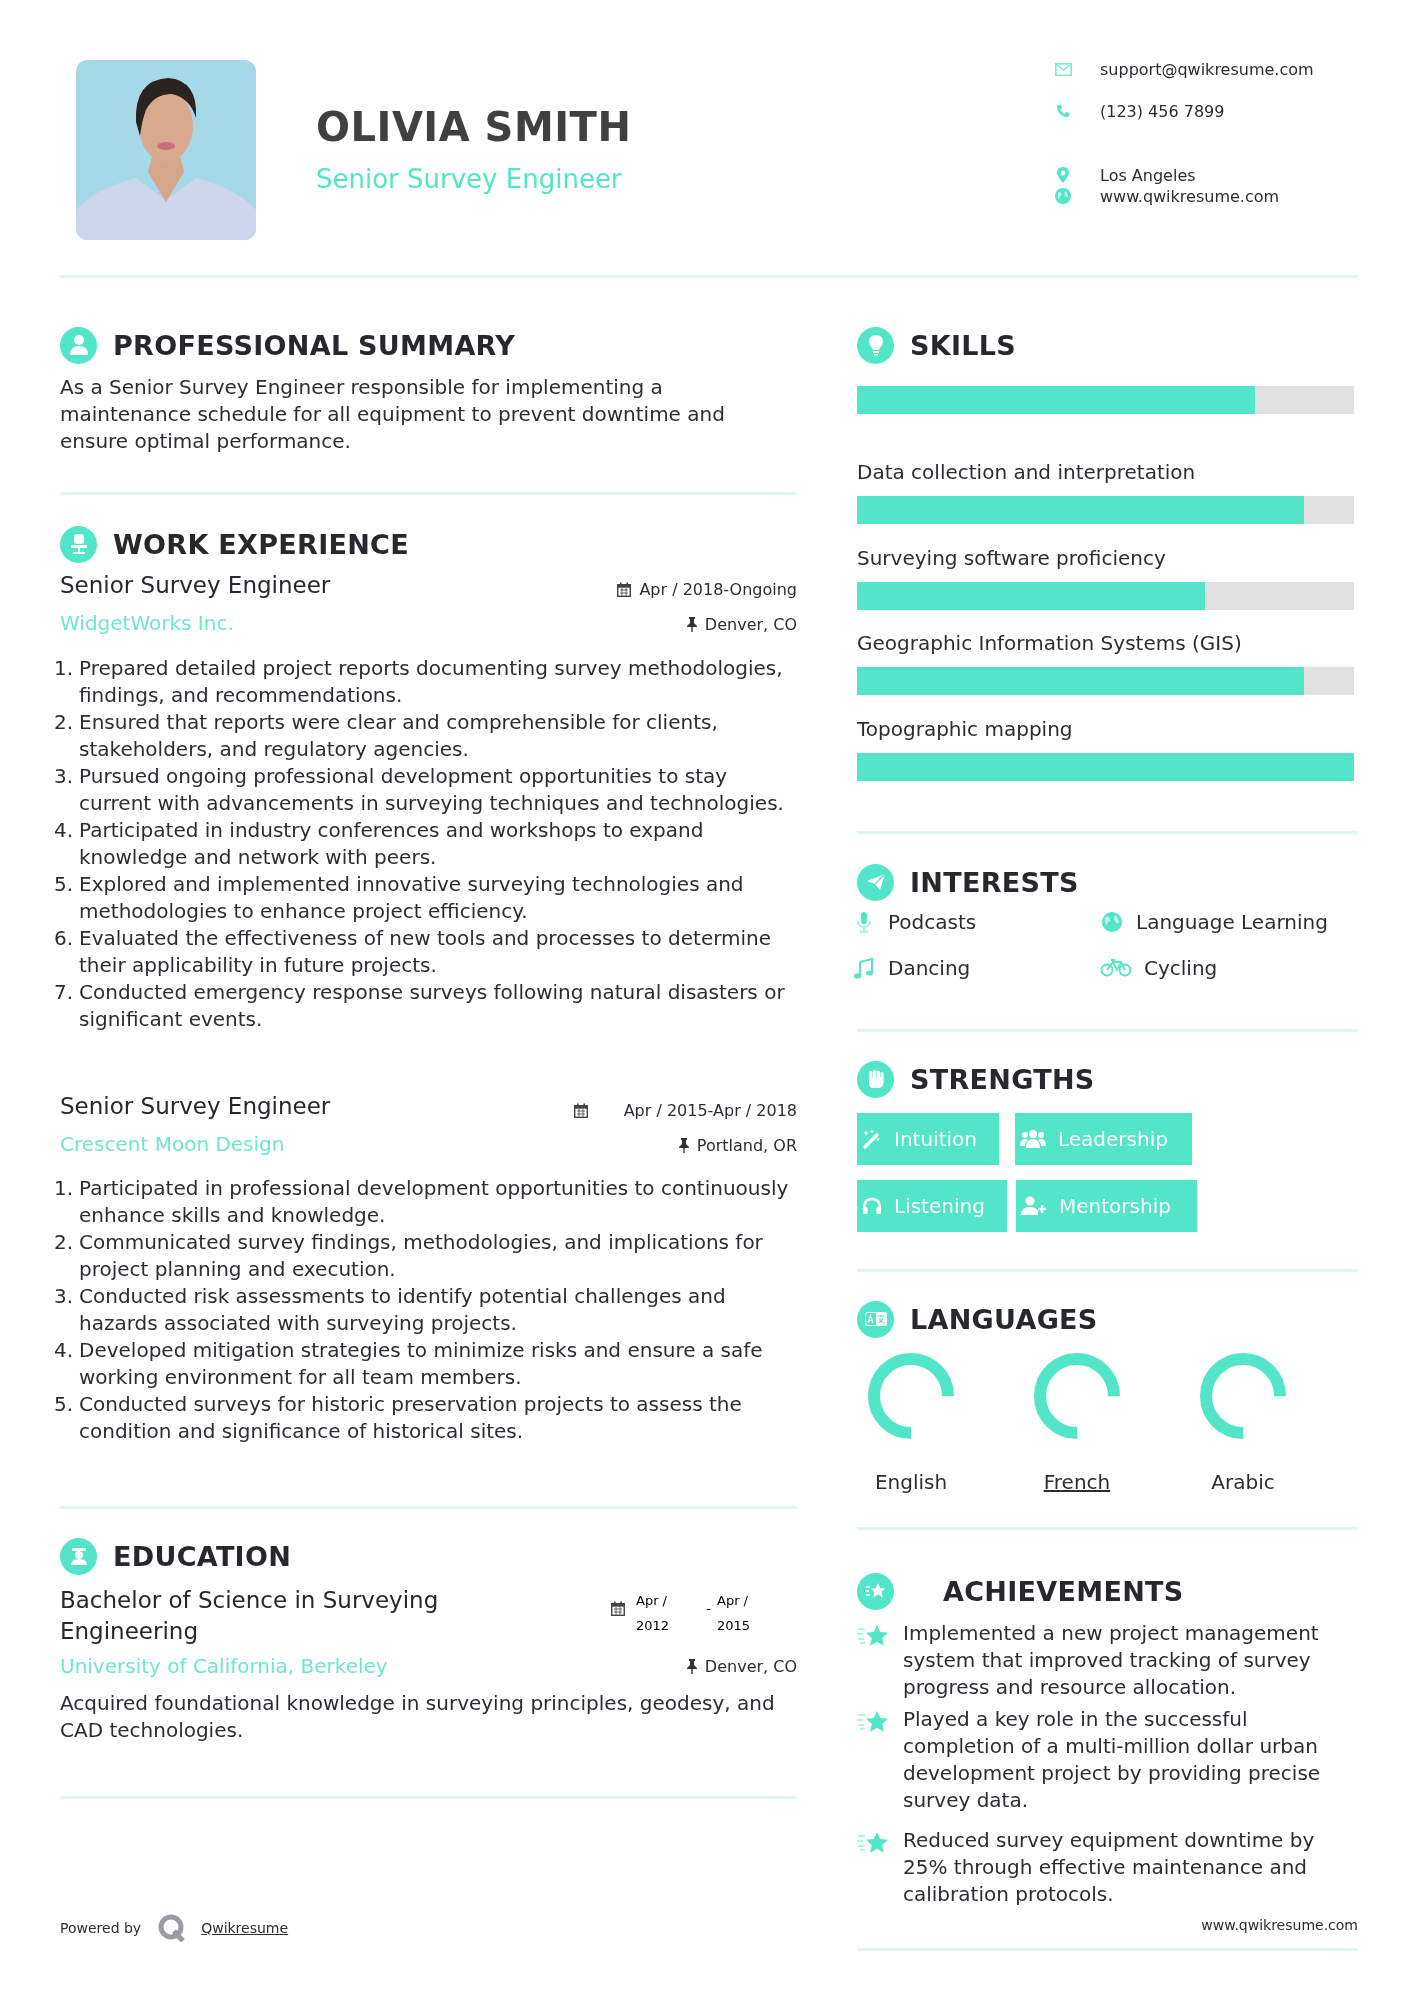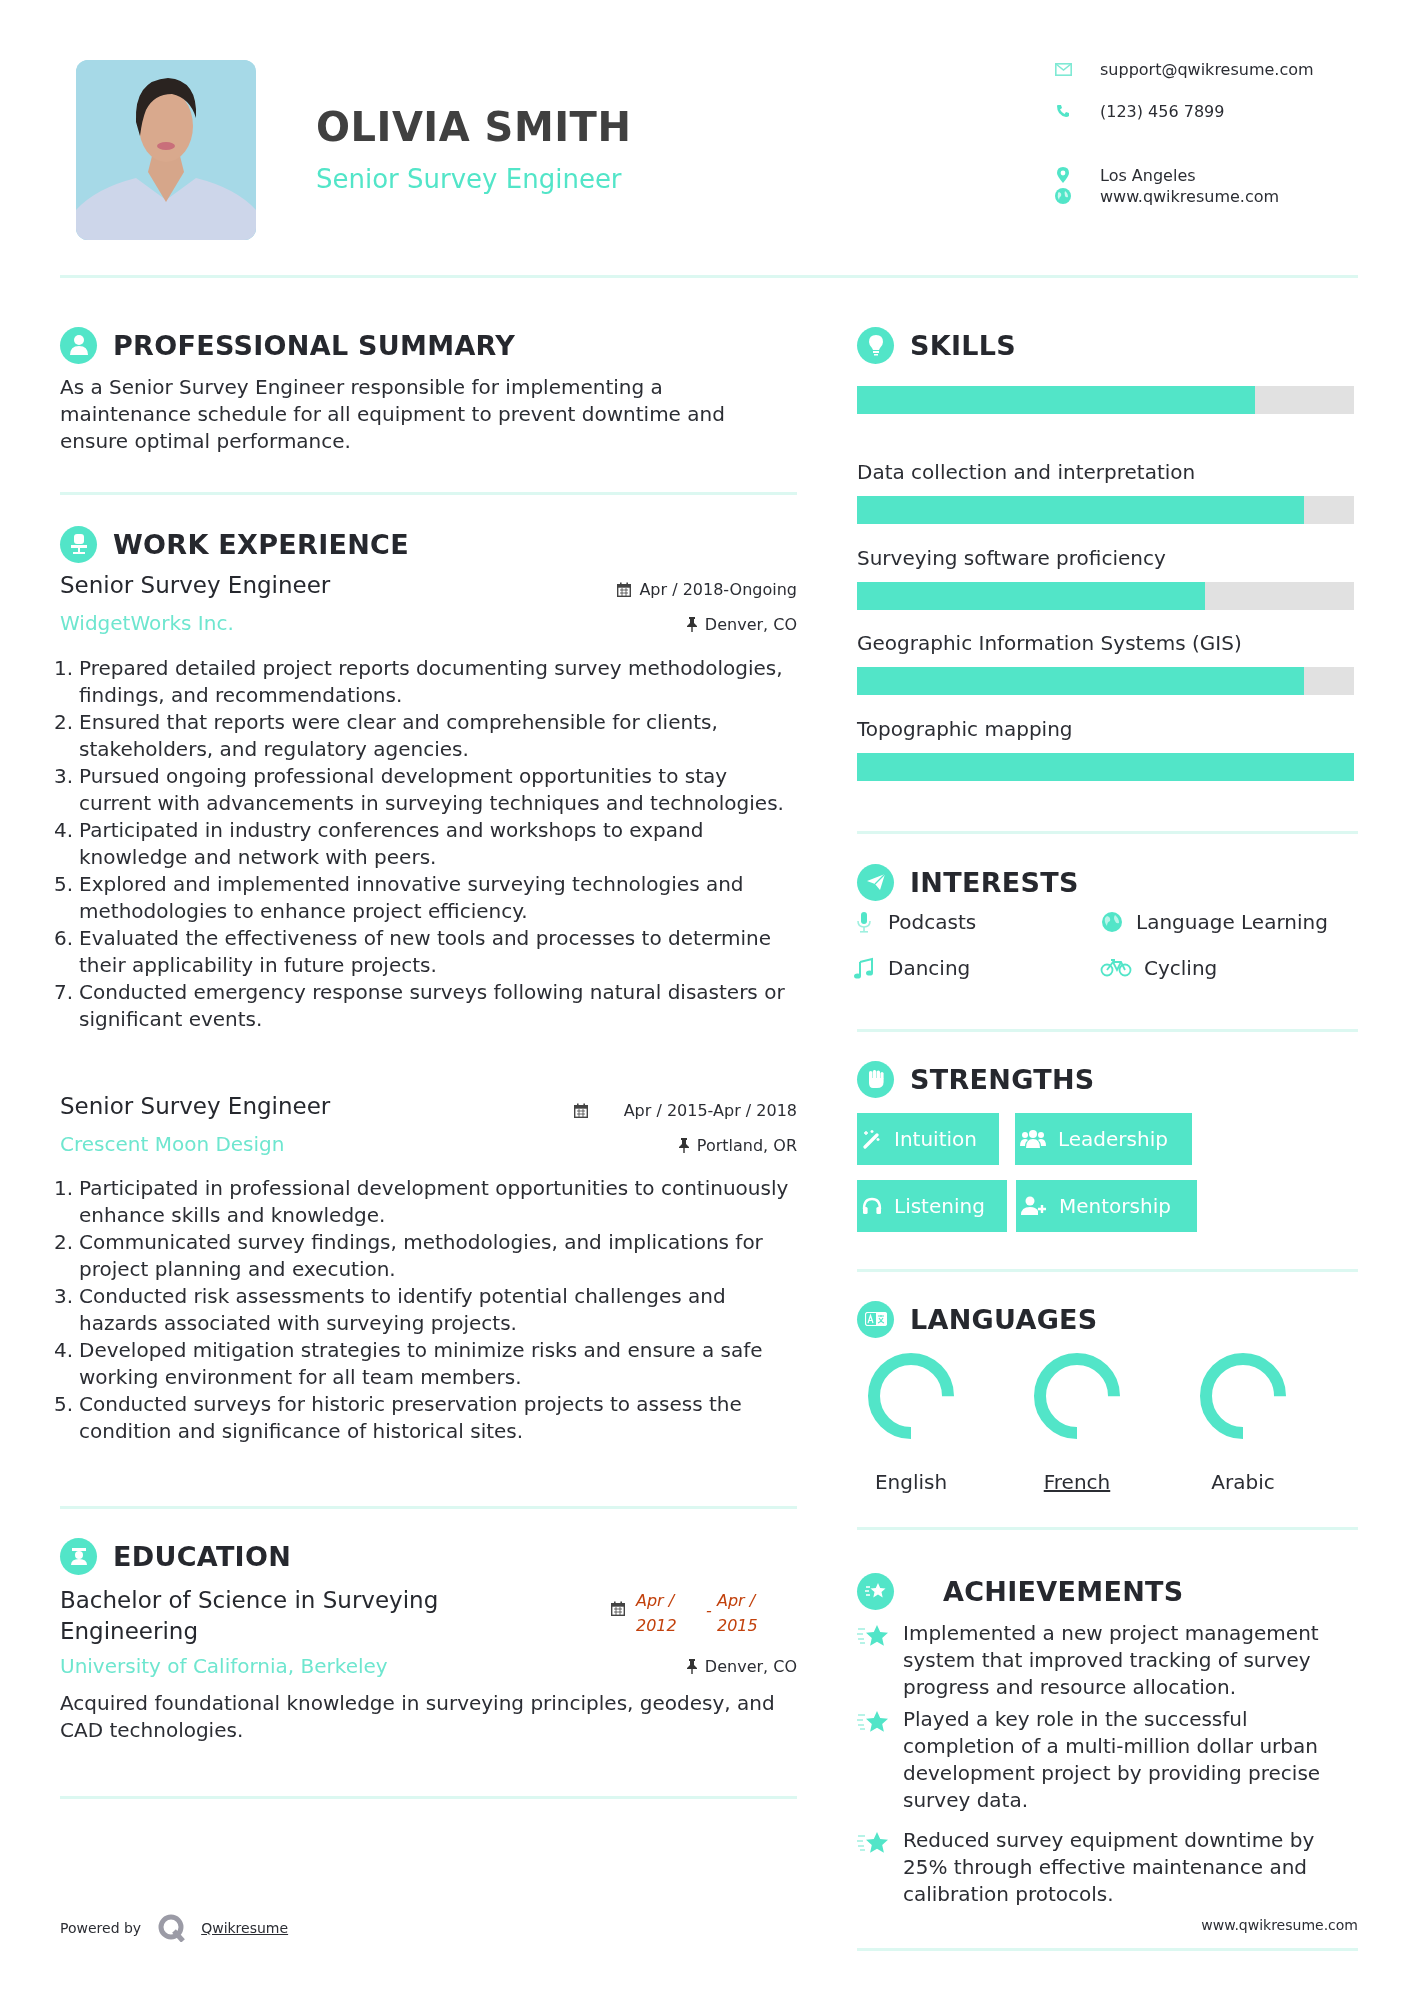--- a/index.html
+++ b/index.html
@@ -208,21 +208,21 @@
   <span class="sec-icon">
     <svg width="20" height="20" viewBox="0 0 20 20">
         <path d="M3 2 H17 V5 H3 Z" fill="#fff"></path>
         <circle cx="10" cy="9" r="4" fill="#fff"></circle>
         <path d="M2 19 Q2 13 10 13 Q18 13 18 19 Z" fill="#fff"></path>
       </svg>
   </span>
   <span class="sec-title">EDUCATION</span>
 </div>
 <div class="abs job-title" style="left:60px; top:1585px; width:420px; white-space:normal; line-height:31px;">Bachelor of Science in Surveying Engineering</div>
-<div class="abs" style="left:611px; top:1588px; width:186px; height:40px; font-size:16px; color:#c2410c;font-style:italic;">
+<div class="abs" style="left:611px; top:1588px; width:186px; height:40px; font-size:13px; color:#000000;">
   <span class="abs" style="left:0; top:13px;">
     <svg width="14" height="15" viewBox="0 0 14 15">
         <rect x="0.7" y="2.7" width="12.6" height="11.6" fill="none" stroke="#444" stroke-width="1.4"></rect>
         <rect x="0.7" y="2.7" width="12.6" height="3" fill="#444"></rect>
         <path d="M3 8 H11 M3 11 H11 M5 6 V14 M9 6 V14" stroke="#444" stroke-width="0.8"></path>
         <rect x="3" y="0.5" width="1.6" height="3" fill="#444"></rect>
         <rect x="9.4" y="0.5" width="1.6" height="3" fill="#444"></rect>
       </svg>
   </span>
   <span class="abs" style="left:25px; top:0; width:50px; line-height:25px;">Apr / 2012</span>

